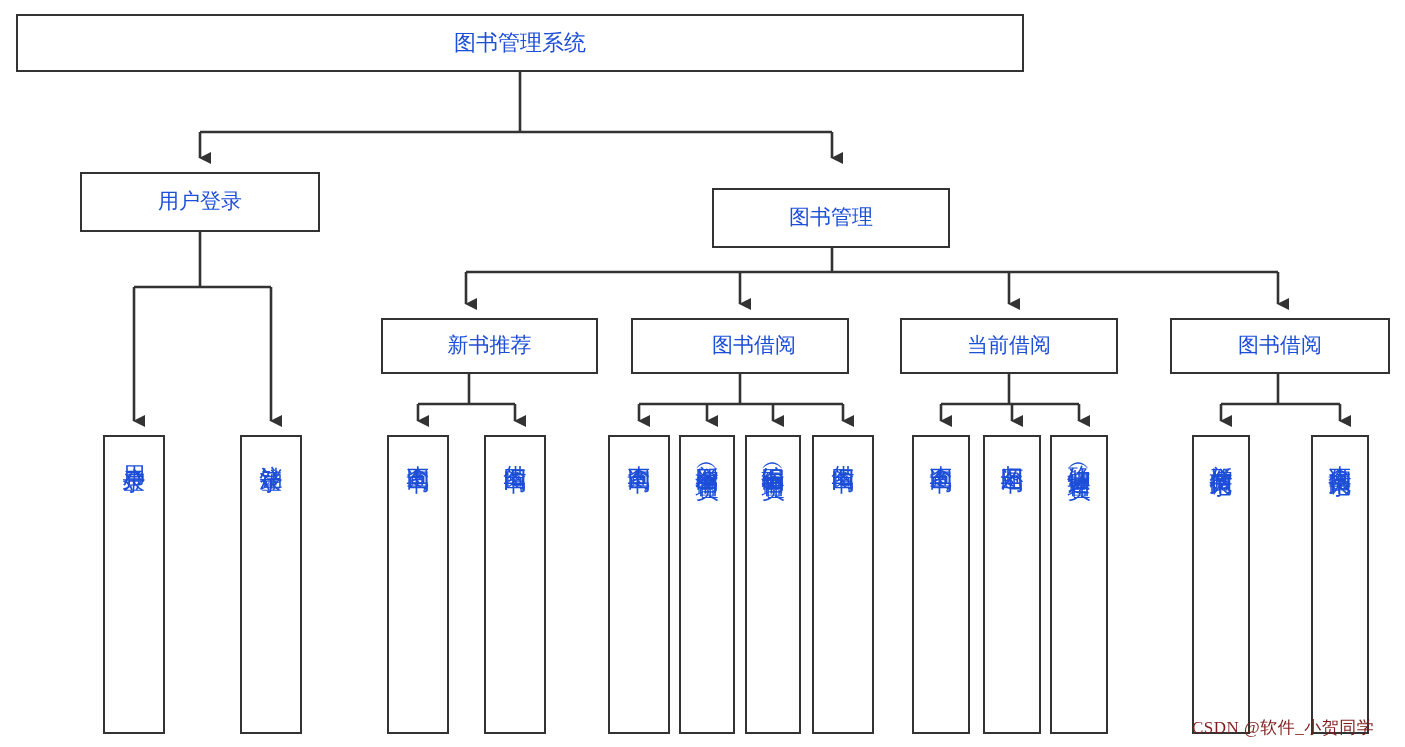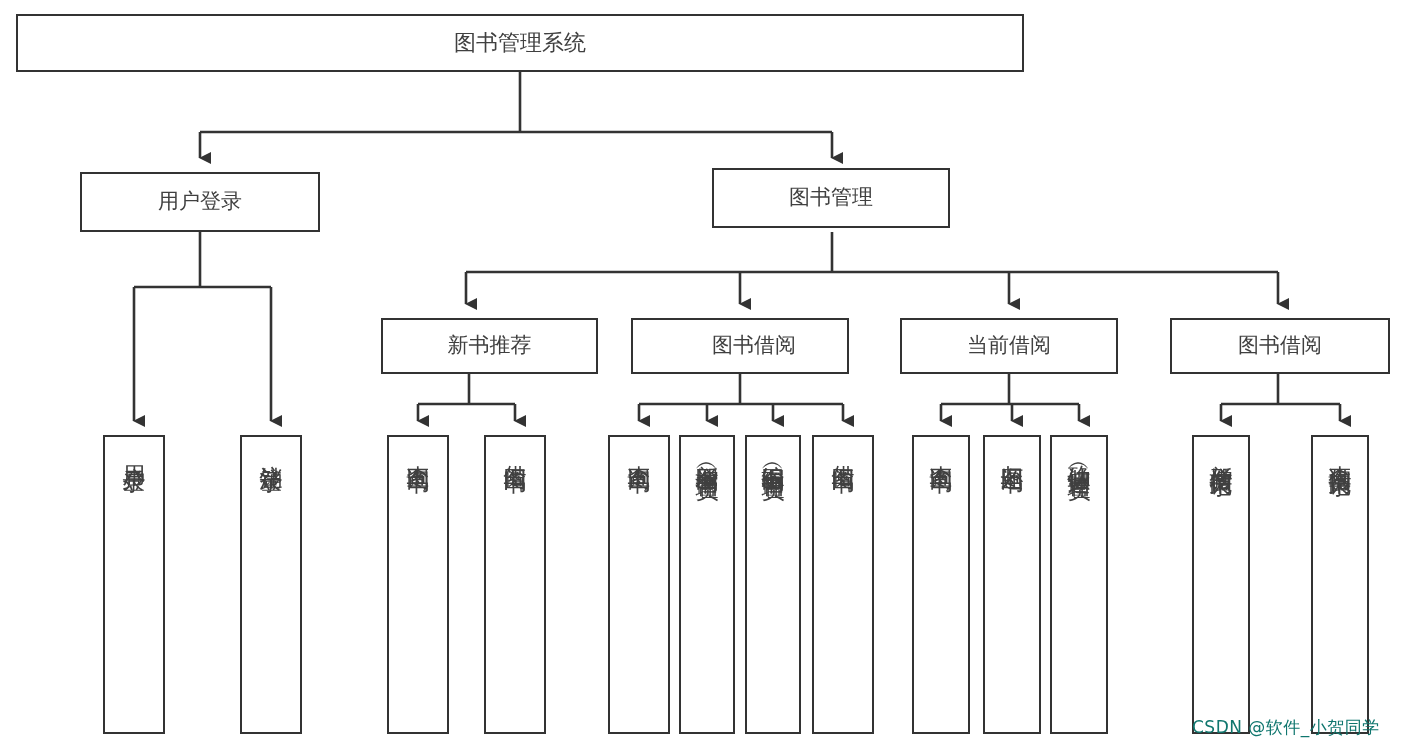--- a/index.html
+++ b/index.html
@@ -30,21 +30,21 @@
     background: #ffffff;
     border: 2px solid #333333;
     display: flex;
     align-items: center;
     justify-content: center;
     color: #3a3a3a;
   }
   .node-label {
     display: block;
     text-align: right;
-    color: #404040;
+    color: #1d4ed8;
     line-height: 1.12;
     white-space: pre-line;
   }
   .horiz .node-label {
     font-size: 21px;
   }
   .node-root .node-label {
     font-size: 22px;
   }
   .vert {
@@ -54,25 +54,26 @@
   .vert .node-label {
     writing-mode: vertical-rl;
     text-orientation: upright;
     font-size: 23px;
     letter-spacing: 2px;
     line-height: 1;
     height: auto;
   }
   .watermark {
     position: absolute;
-    color: #0f766e;
+    color: #7f1d1d;
     font-size: 17px;
     letter-spacing: 0.5px;
     white-space: nowrap;
     user-select: none;
+    font-family: Liberation Serif, serif;
   }
 </style>
 </head>
 <body>
 
 <div id="canvas">
 
   <svg id="diagram-svg" viewBox="0 0 1405 747" xmlns="http://www.w3.org/2000/svg">
     <defs>
       <marker id="arrow" viewBox="0 0 12 12" refX="6" refY="11" markerWidth="12" markerHeight="12" orient="auto-start-reverse" markerUnits="userSpaceOnUse">
@@ -123,21 +124,21 @@
     </g>
   </svg>
 
   <div class="node-box horiz node-root" style="left:16px; top:14px; width:1008px; height:58px;">
     <span class="node-label">图书管理系统</span>
   </div>
 
   <div class="node-box horiz" style="left:80px; top:172px; width:240px; height:60px;">
     <span class="node-label">用户登录</span>
   </div>
-  <div class="node-box horiz" style="left:712px; top:168px; width:238px; height:60px;">
+  <div class="node-box horiz" style="left:712px; top:188px; width:238px; height:60px;">
     <span class="node-label">图书管理</span>
   </div>
 
   <div class="node-box horiz" style="left:361px; top:318px; width:217px; height:56px;margin-left:20px;">
     <span class="node-label">新书推荐</span>
   </div>
   <div class="node-box horiz" style="left:631px; top:318px; width:218px; height:56px;padding-left:28px;">
     <span class="node-label">图书借阅</span>
   </div>
   <div class="node-box horiz" style="left:900px; top:318px; width:218px; height:56px;">

